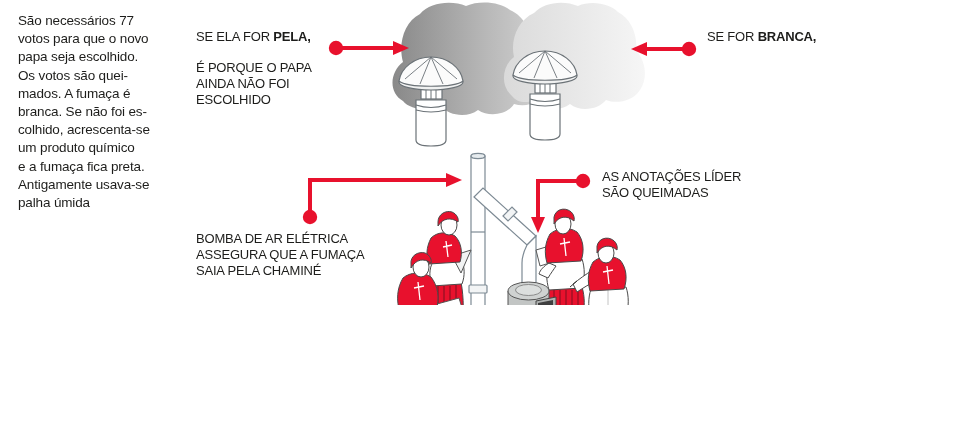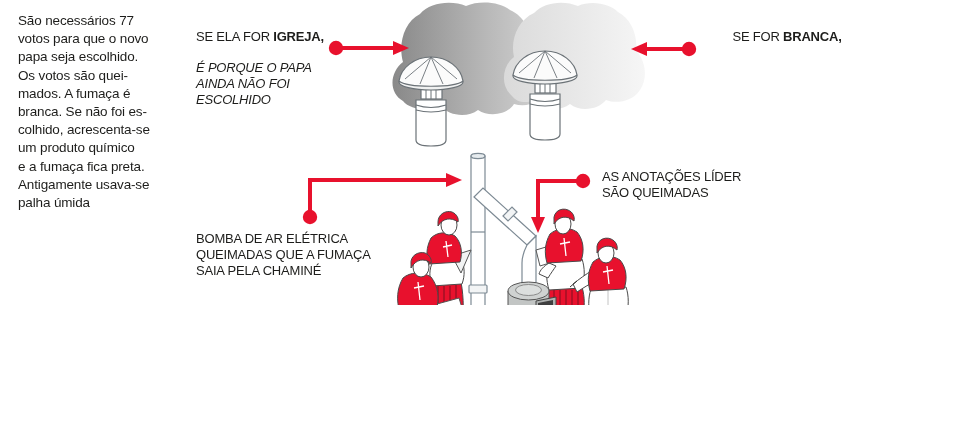--- a/index.html
+++ b/index.html
@@ -4,23 +4,23 @@
 <style>
   html,body{margin:0;padding:0;background:#fff;}
   #stage{position:relative;width:980px;height:305px;background:#fff;overflow:hidden;
          font-family:"Liberation Sans",sans-serif;color:#1d1d1b;}
   #art{position:absolute;left:0;top:0;}
   .txt{position:absolute;white-space:pre-line;}
   .intro{left:18px;top:12px;width:162px;font-size:13.5px;line-height:18.2px;letter-spacing:-0.15px;}
   .callout{font-size:13px;line-height:15.8px;letter-spacing:-0.2px;}
   .callout .l1{display:block;}
   .callout b{font-weight:bold;}
-  .rest{display:block;white-space:pre-line;font-style:italic;}
+  .rest{display:block;white-space:pre-line;}
   .c-preta{left:196px;top:13px;width:150px;}
-  .c-branca{left:707px;top:13px;width:160px;text-align:center;}
+  .c-branca{left:707px;top:13px;width:160px;}
   .c-bomba{left:196px;top:231px;width:200px;}
   .c-anotacoes{left:602px;top:169px;width:190px;}
   .c-incin{left:518px;top:380px;font-size:14px;}
 </style>
 </head>
 <body>
 
 <div id="stage">
 
   <svg id="art" width="980" height="435" viewBox="0 0 980 435">
@@ -180,32 +180,32 @@
 Os votos são quei-
 mados. A fumaça é
 branca. Se não foi es-
 colhido, acrescenta-se
 um produto químico
 e a fumaça fica preta.
 Antigamente usava-se
 palha úmida</div>
 
   <div class="txt callout c-preta">
-    <span class="l1"><span>SE ELA FOR</span> <b>IGREJA,</b></span>
+    <span class="l1"><span>SE ELA FOR</span> <b>PELA,</b></span>
     <span class="rest">É PORQUE O PAPA
 AINDA NÃO FOI
 ESCOLHIDO</span>
   </div>
 
   <div class="txt callout c-branca">
     <span class="l1"><span>SE FOR</span> <b>BRANCA,</b></span>
   </div>
 
   <div class="txt callout c-bomba">BOMBA DE AR ELÉTRICA
-QUEIMADAS QUE A FUMAÇA
+ASSEGURA QUE A FUMAÇA
 SAIA PELA CHAMINÉ</div>
 
   <div class="txt callout c-anotacoes">AS ANOTAÇÕES LÍDER
 SÃO QUEIMADAS</div>
 
   <div class="txt callout c-incin">INCINERADORES</div>
 
 </div>
 
 </body></html>

